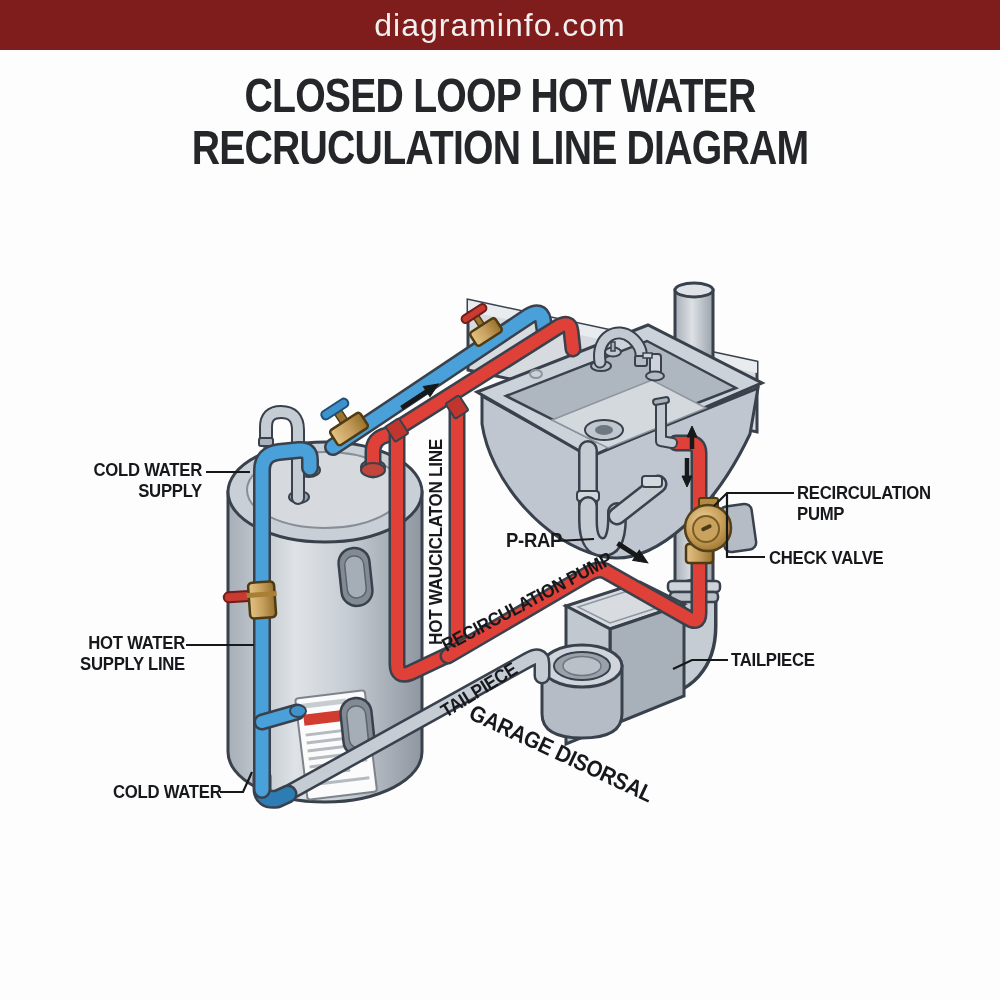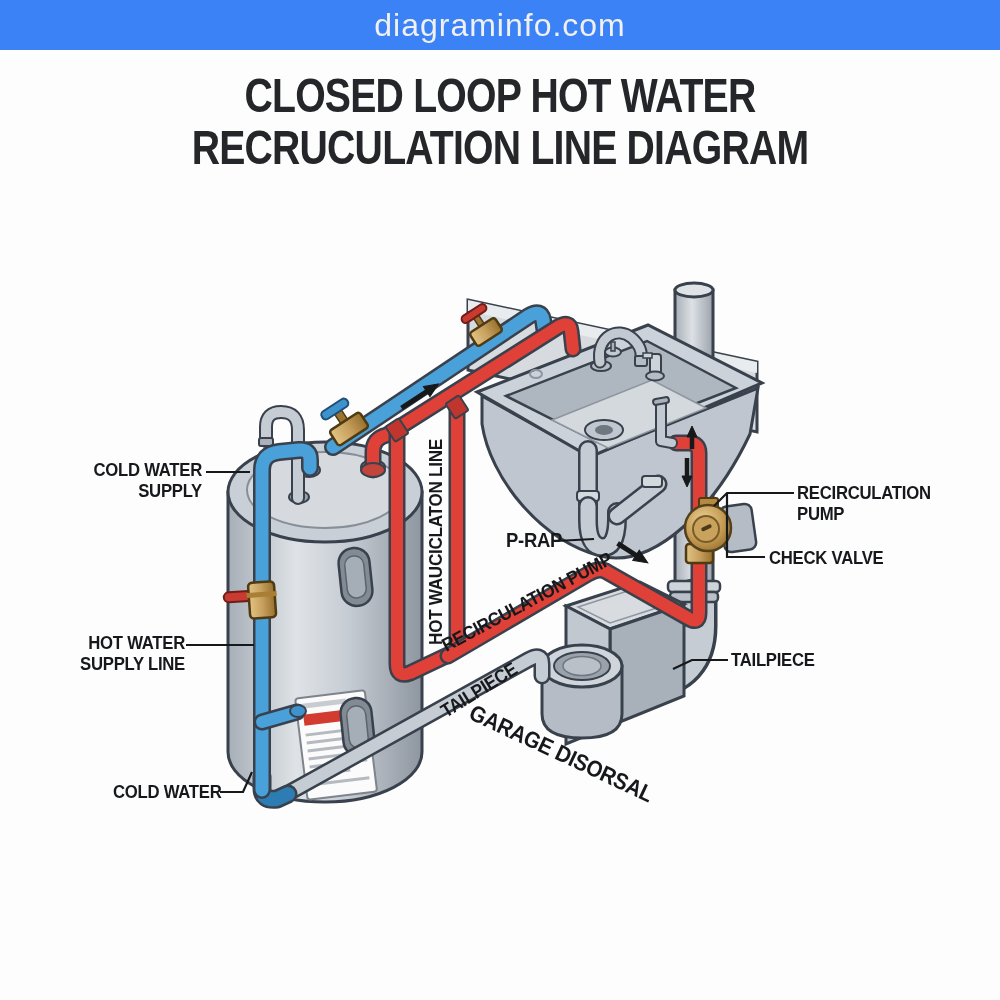--- a/index.html
+++ b/index.html
@@ -1,18 +1,18 @@
 <!DOCTYPE html>
 <html><head>
 <meta charset="utf-8">
 <style>
   html,body{margin:0;padding:0;background:#ffffff;}
   #stage{position:relative;width:1000px;height:1000px;background:#fdfdfd;overflow:hidden;
          font-family:"Liberation Sans",sans-serif;}
-  #topbar{position:absolute;left:0;top:0;width:1000px;height:50px;background:#3b82f6;
+  #topbar{position:absolute;left:0;top:0;width:1000px;height:50px;background:#7f1d1d;
           display:flex;align-items:center;justify-content:center;z-index:4;}
   #topbar .site{color:#f0f0ee;font-size:32px;font-weight:400;letter-spacing:1px;}
   #title{position:absolute;left:0;top:70px;width:1000px;text-align:center;z-index:4;
          color:#24262a;font-weight:bold;font-size:49px;line-height:1.06;letter-spacing:-1px;
          transform:scaleX(0.8);transform-origin:50% 0;}
   svg{position:absolute;left:0;top:0;z-index:1;}
   .lbl{position:absolute;z-index:3;color:#16181b;font-weight:bold;font-size:19px;
        line-height:1.12;white-space:pre-line;letter-spacing:-0.3px;}
   .r{text-align:right;transform:scaleX(0.88);transform-origin:100% 50%;}
   .l{transform:scaleX(0.88);transform-origin:0 50%;}

